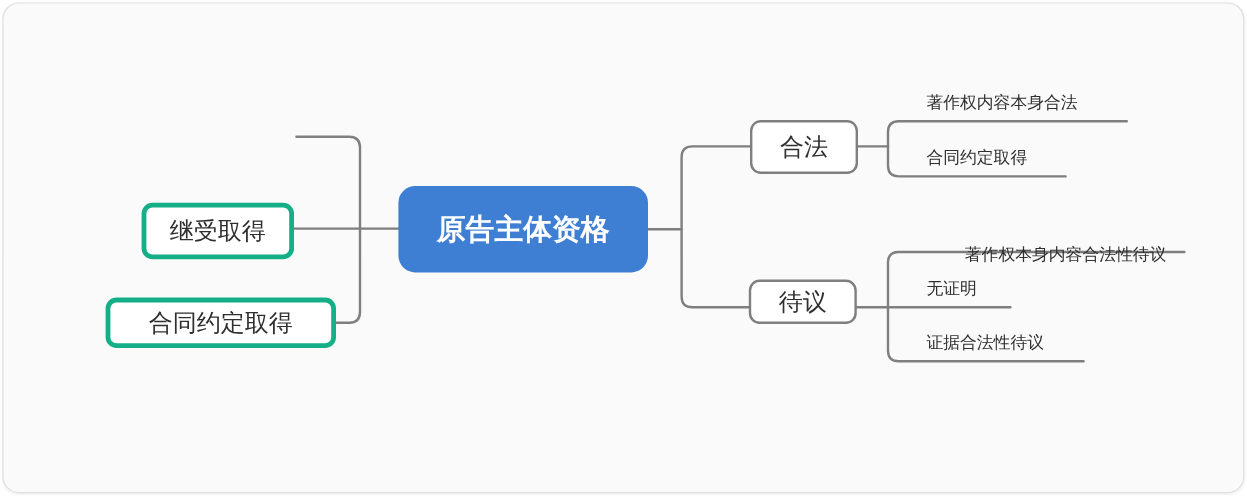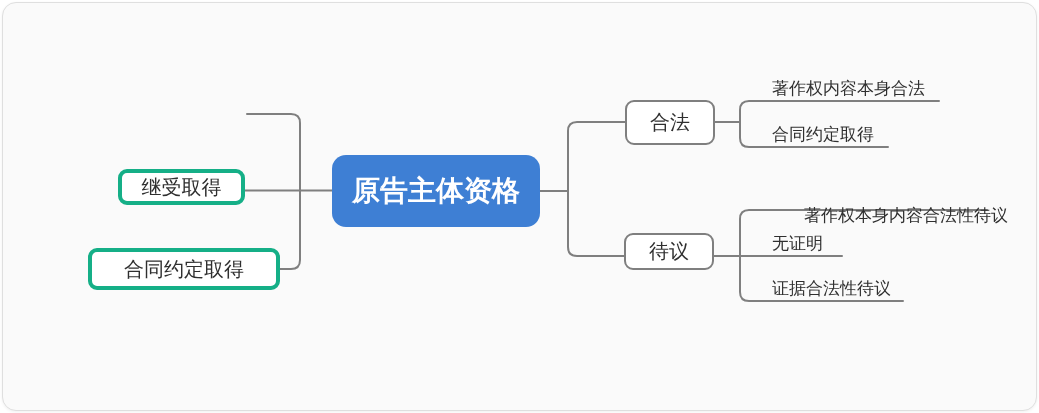--- a/index.html
+++ b/index.html
@@ -39,27 +39,27 @@
     border-radius: 9px;
   }
   .node.gray {
     border: 2px solid var(--branch-gray-border, #7F7F7F);
     border-radius: 9px;
   }
   .node.root-node {
     background: var(--root-fill, #3E7FD4);
     color: var(--root-text, #FFFFFF);
     font-weight: bold;
-    font-size: 28px;
+    font-size: 24px;
     border: none;
     border-radius: 14px;
   }
   .leaf {
     position: absolute;
-    font-size: 17px;
+    font-size: 14px;
     color: var(--node-text, #2F2F2F);
     white-space: nowrap;
     cursor: default;
   }
 </style>
 </head>
 <body>
 
 <div class="stage">
   <div class="canvas-card"></div>
@@ -75,21 +75,21 @@
     <path d="M 625 122 H 577 Q 568 122 568 131 V 247 Q 568 256 577 256 H 624"></path>
 
     <path d="M 715 122 H 740"></path>
     <path d="M 939 101 H 749 Q 740 101 740 110 V 138 Q 740 147 749 147 H 888"></path>
 
     <path d="M 713 256 H 740"></path>
     <path d="M 987 210 H 749 Q 740 210 740 219 V 292 Q 740 301 749 301 H 903"></path>
     <path d="M 740 256 H 842"></path>
   </svg>
 
-  <div class="node green" style="left:118px; top:169px; width:127px; height:36px;">继受取得</div>
+  <div class="node green" style="left:118px; top:169px; width:127px; height:47px;">继受取得</div>
   <div class="node green" style="left:88px; top:248px; width:192px; height:42px;">合同约定取得</div>
 
   <div class="node root-node" style="left:332px; top:155px; width:208px; height:72px;">原告主体资格</div>
 
   <div class="node gray" style="left:625px; top:100px; width:90px; height:45px;">合法</div>
   <div class="node gray" style="left:624px; top:233px; width:90px; height:37px;">待议</div>
 
   <div class="leaf" style="left:772px; top:77px;">著作权内容本身合法</div>
   <div class="leaf" style="left:772px; top:123px;">合同约定取得</div>
   <div class="leaf" style="left:772px; top:204px;margin-left:32px;">著作权本身内容合法性待议</div>

